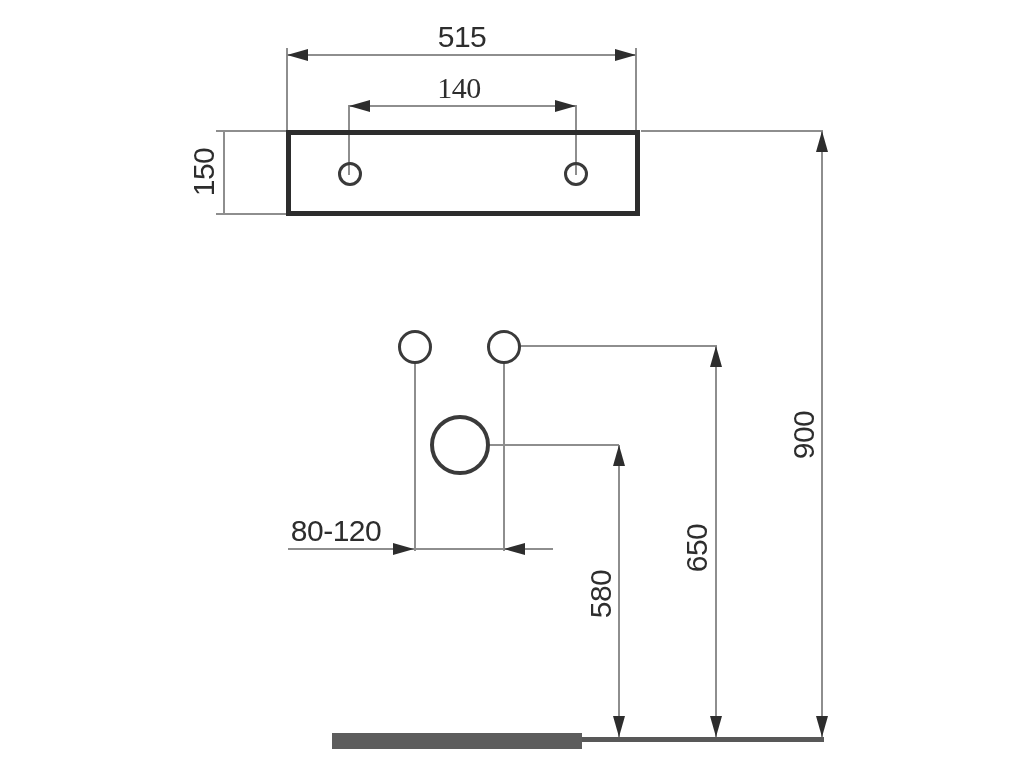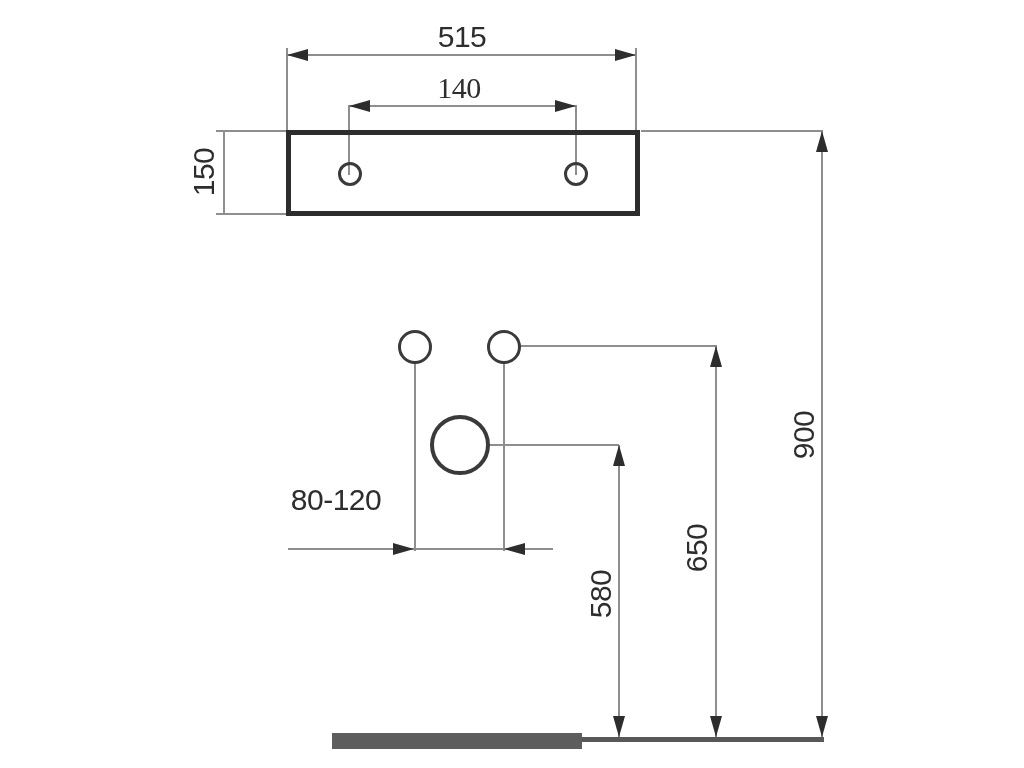--- a/index.html
+++ b/index.html
@@ -83,18 +83,18 @@
 
   <div class="arr up" style="left:816px;top:131px;"></div>
   <div class="arr down" style="left:816px;top:716px;"></div>
 
   <div class="floor-thick" style="left:332px;top:733px;width:250px;height:16px;"></div>
   <div class="floor-thin" style="left:582px;top:737px;width:242px;height:5px;"></div>
 
   <div class="dim-label" style="left:402px;top:21px;width:120px;">515</div>
   <div class="dim-label" style="left:399px;top:72px;width:120px;font-family:Liberation Serif, serif;">140</div>
   <div class="dim-label vert" style="left:144px;top:156px;width:120px;">150</div>
-  <div class="dim-label" style="left:266px;top:484px;width:140px;">80-120</div>
+  <div class="dim-label" style="left:266px;top:515px;width:140px;">80-120</div>
   <div class="dim-label vert" style="left:541px;top:578px;width:120px;">580</div>
   <div class="dim-label vert" style="left:637px;top:532px;width:120px;">650</div>
   <div class="dim-label vert" style="left:744px;top:419px;width:120px;">900</div>
 
 </div>
 
 </body></html>

